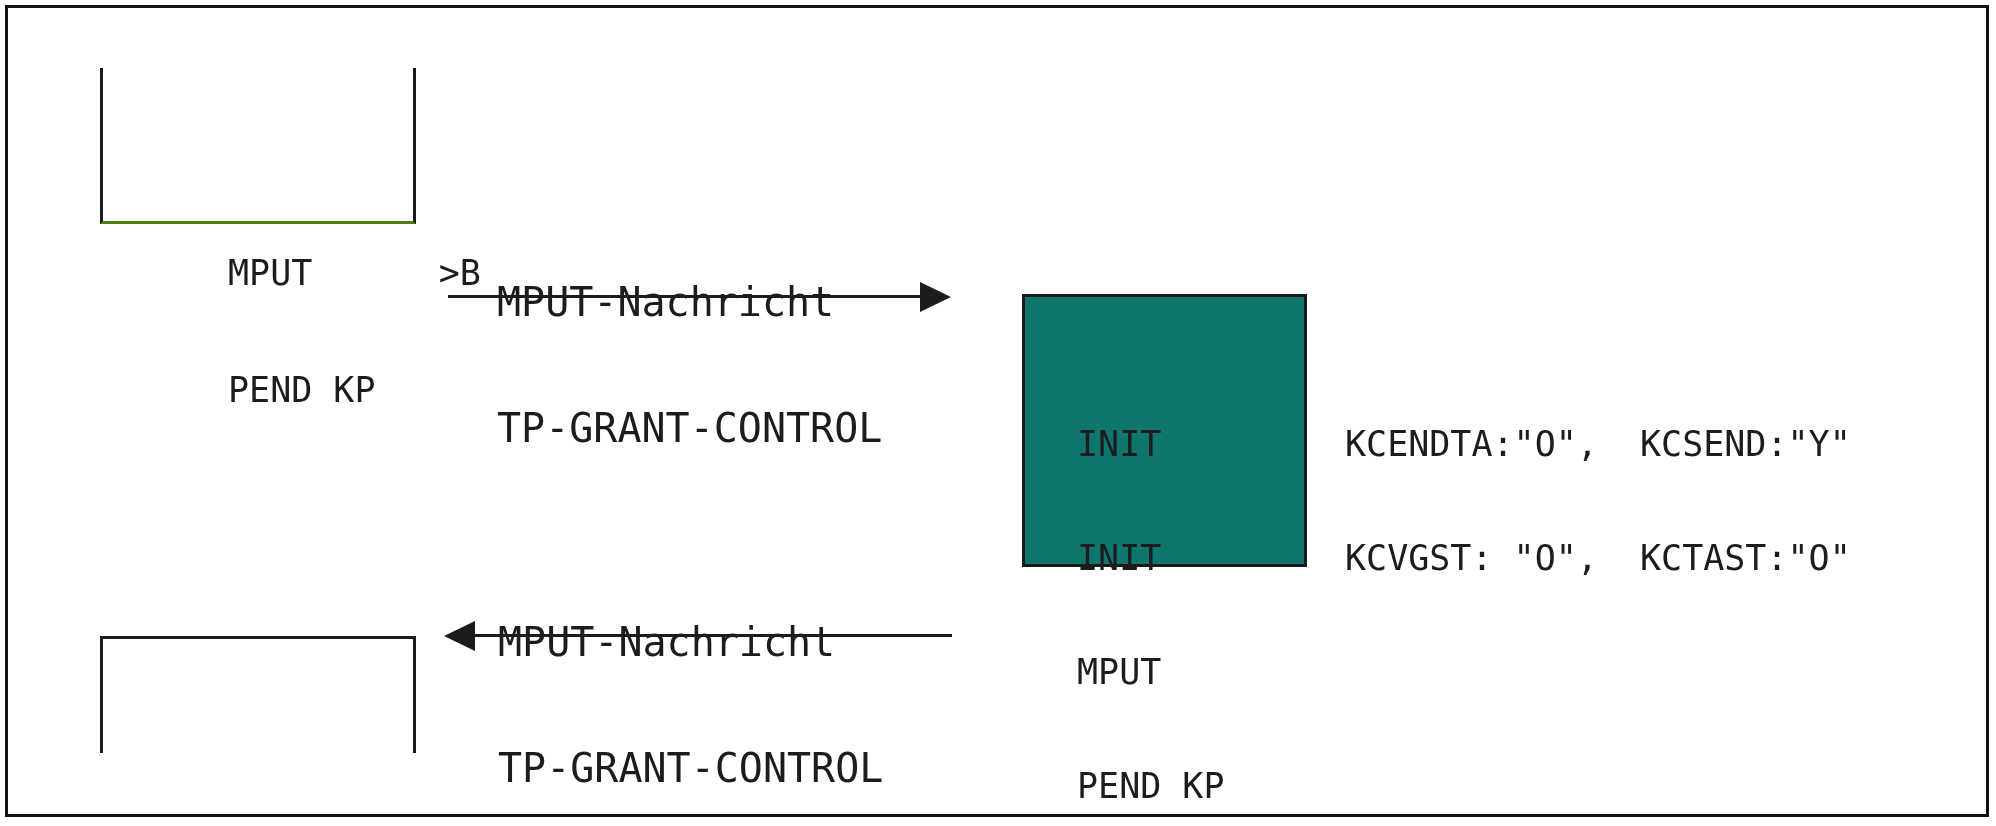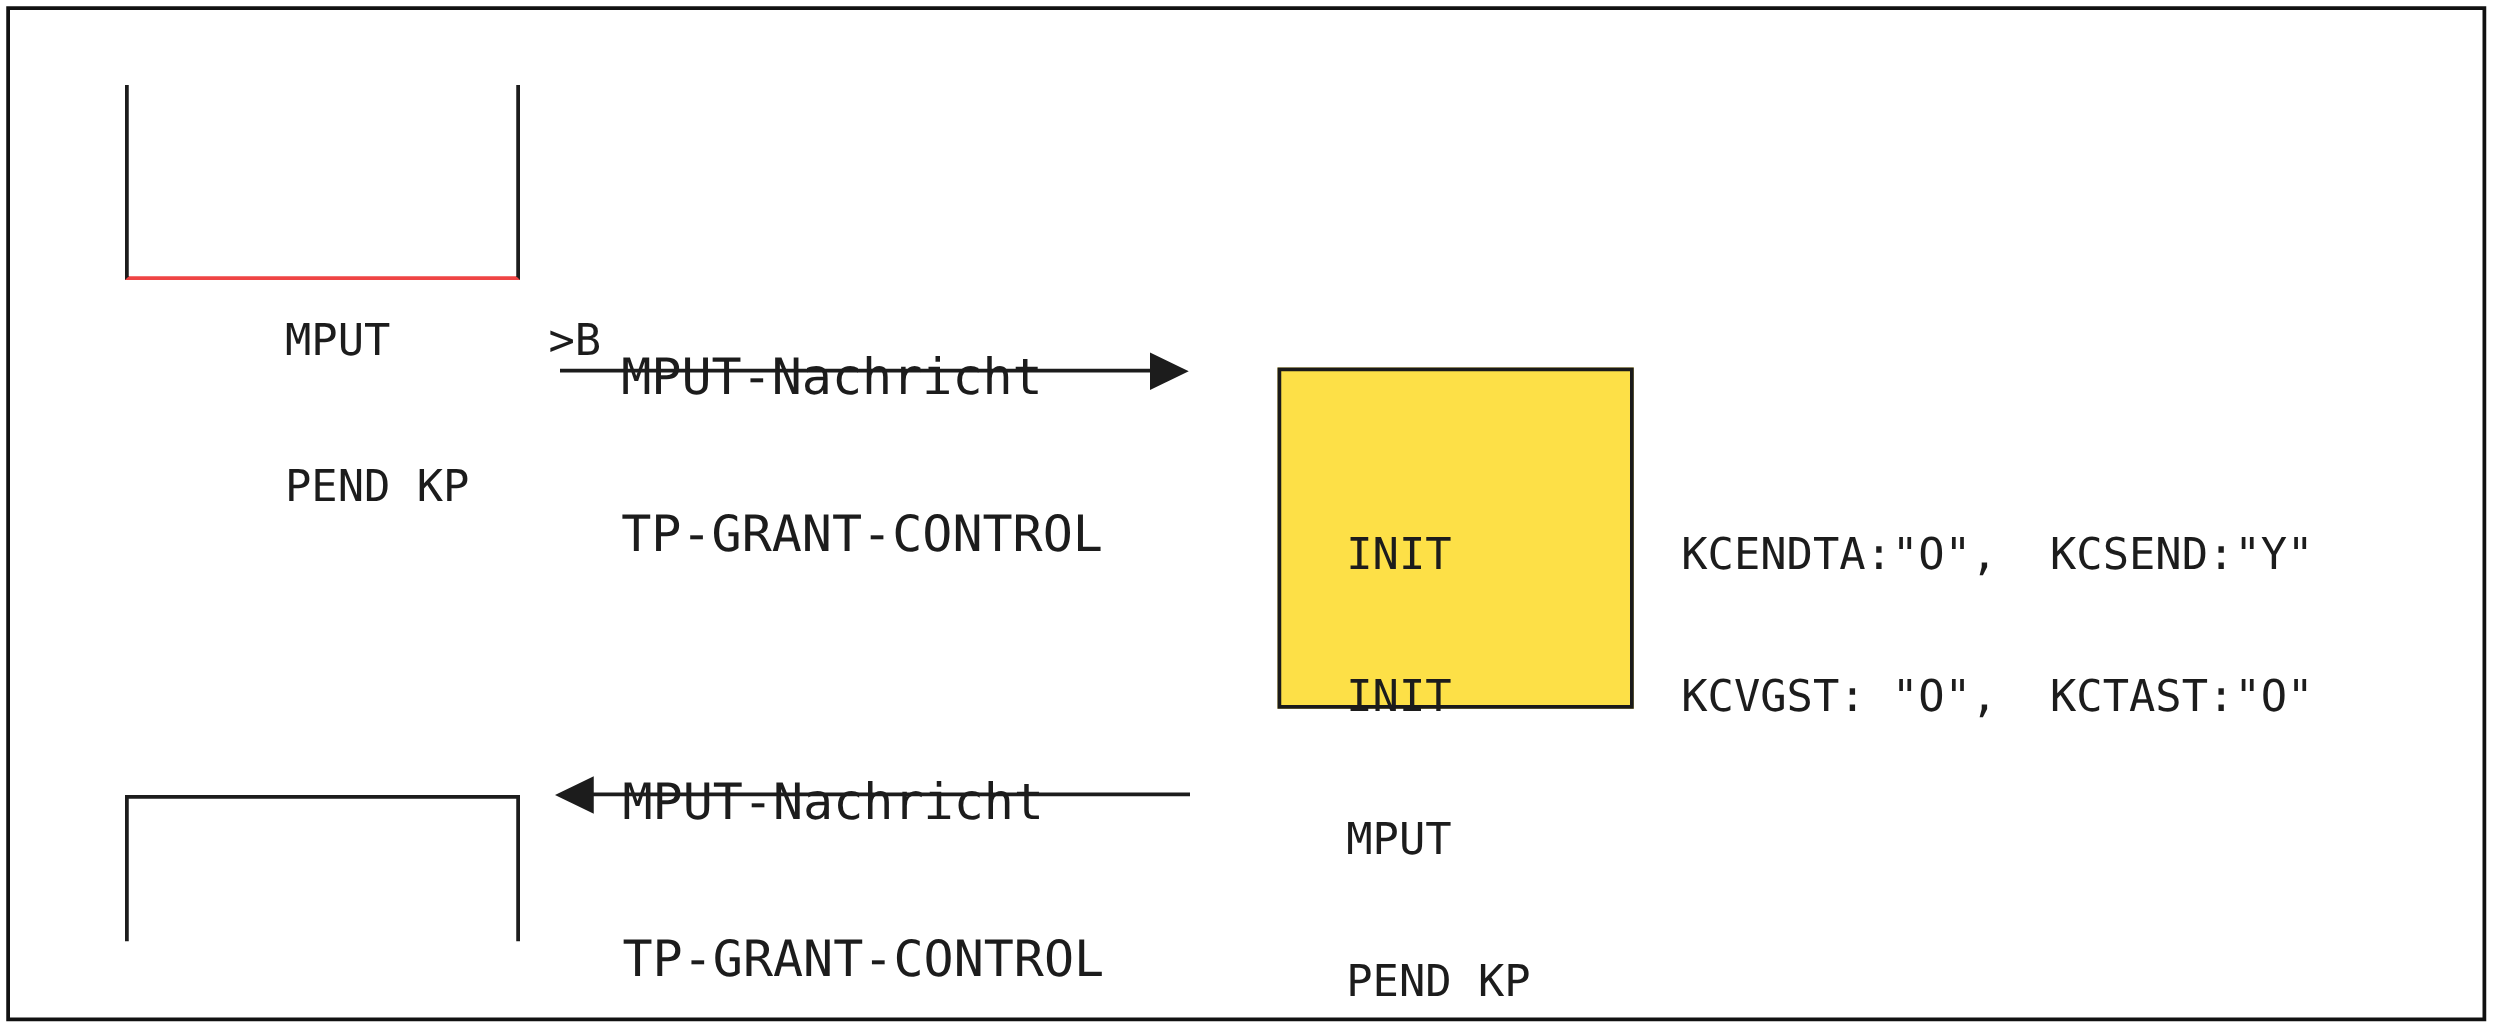--- a/index.html
+++ b/index.html
@@ -28,21 +28,21 @@
     line-height: 39px;
     letter-spacing: 0;
   }
   
   .upper-box {
     position: absolute;
     left: 100px; top: 68px;
     width: 310px; height: 153px;
     border-left: 3px solid #1c1c1c;
     border-right: 3px solid #1c1c1c;
-    border-bottom: 3px solid #ef4444;
+    border-bottom: 3px solid #4d7c0f;
   }
   .upper-box-text {
     position: absolute;
     left: 125px; top: 108px;
   }
   
   .lower-box {
     position: absolute;
     left: 100px; top: 636px;
     width: 310px; height: 114px;
@@ -80,21 +80,21 @@
     line-height: 42px;
     white-space: pre;
   }
   .arrow-label.top { left: 497px; top: 197px; }
   .arrow-label.bottom { left: 498px; top: 537px; }
   
   .process-box {
     position: absolute;
     left: 1022px; top: 294px;
     width: 279px; height: 267px;
-    background: #fde047;
+    background: #0f766e;
     border: 3px solid #1a1a1a;
   }
   .process-box-text {
     position: absolute;
     left: 52px; top: 52px;
     font-size: 35px;
     line-height: 38px;
     white-space: pre;
   }
   .kc-fields {

